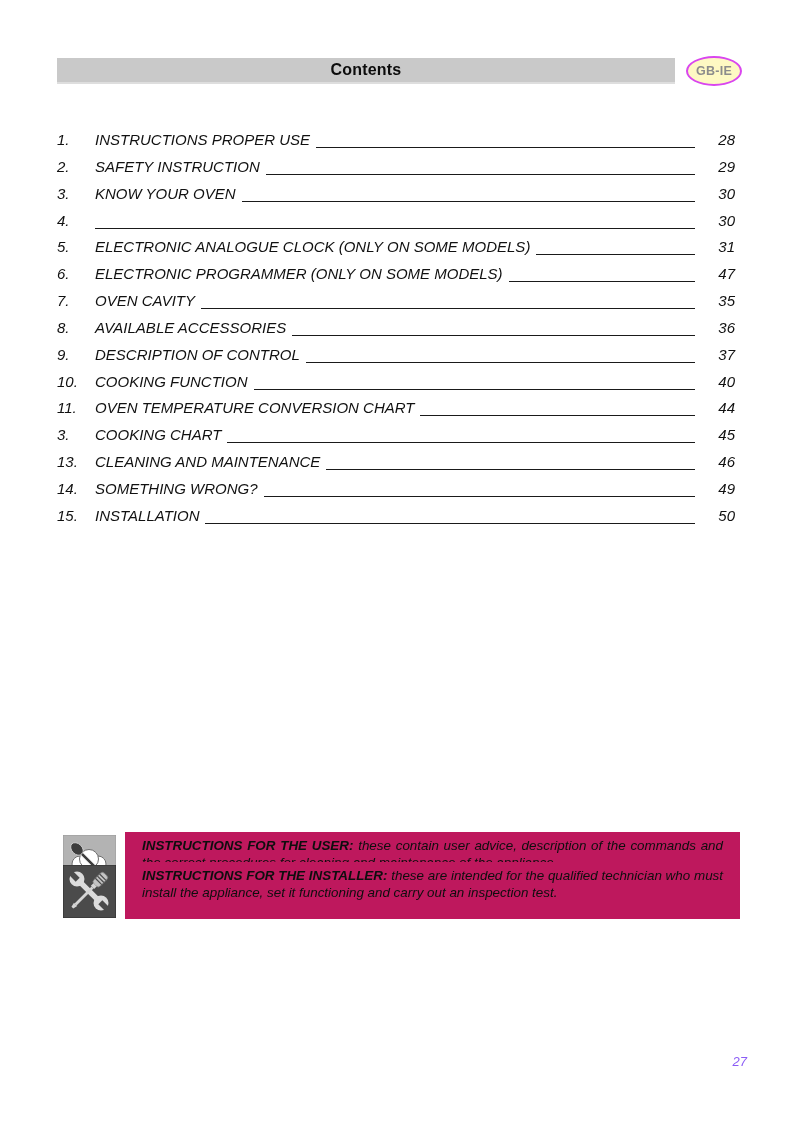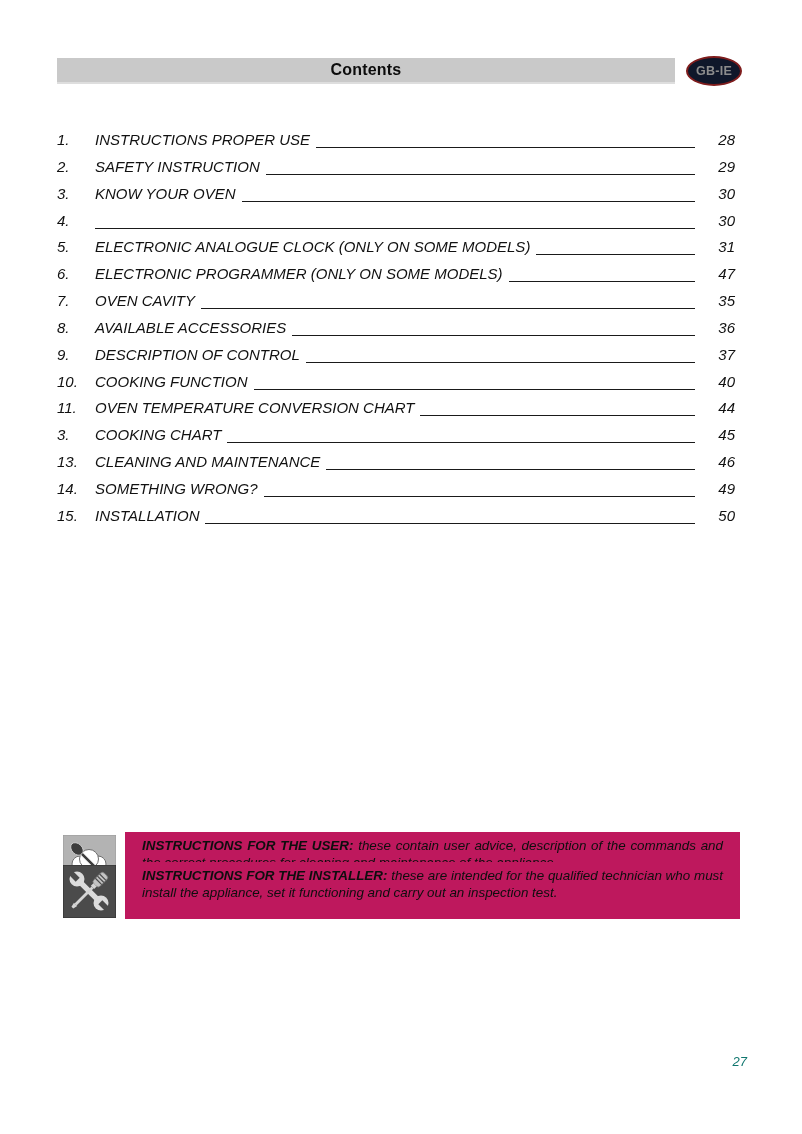--- a/index.html
+++ b/index.html
@@ -16,23 +16,23 @@
     position:absolute;left:57px;top:58px;width:618px;height:24px;
     background:#c9c9c9;
     border-bottom:2px solid #dedede;
     display:flex;align-items:center;justify-content:center;
   }
   .header-title{
     font-weight:bold;font-size:16px;letter-spacing:.2px;color:#0c0c0c;
   }
   .badge{
     position:absolute;left:686px;top:56px;width:52px;height:26px;
-    border:2px solid #7f1d1d;border-radius:50%;
+    border:2px solid #d946ef;border-radius:50%;
     display:flex;align-items:center;justify-content:center;
-    background:#0f172a;
+    background:#fef9c3;
   }
   .badge-label{
     font-weight:bold;font-size:12.5px;color:#8c8c8c;letter-spacing:.3px;
   }
   
   .toc{
     position:absolute;left:57px;top:127px;width:678px;
     font-style:italic;font-size:15px;
   }
   .toc-row{
@@ -59,21 +59,21 @@
   .note-body{
     flex:1 1 auto;background:#be185d;min-height:47px;
     padding:5px 17px;box-sizing:content-box;
     font-style:italic;font-size:13.4px;line-height:17px;
     text-align:justify;color:#0e0e0e;
   }
   .note-title{font-weight:bold;}
   
   .page-number{
     position:absolute;top:1054px;right:55px;
-    font-style:italic;font-size:13px;color:#0f766e;
+    font-style:italic;font-size:13px;color:#8b5cf6;
   }
 </style>
 </head>
 <body>
 
 <div class="page">
 
   <div class="header-bar">
     <span class="header-title">Contents</span>
   </div>

